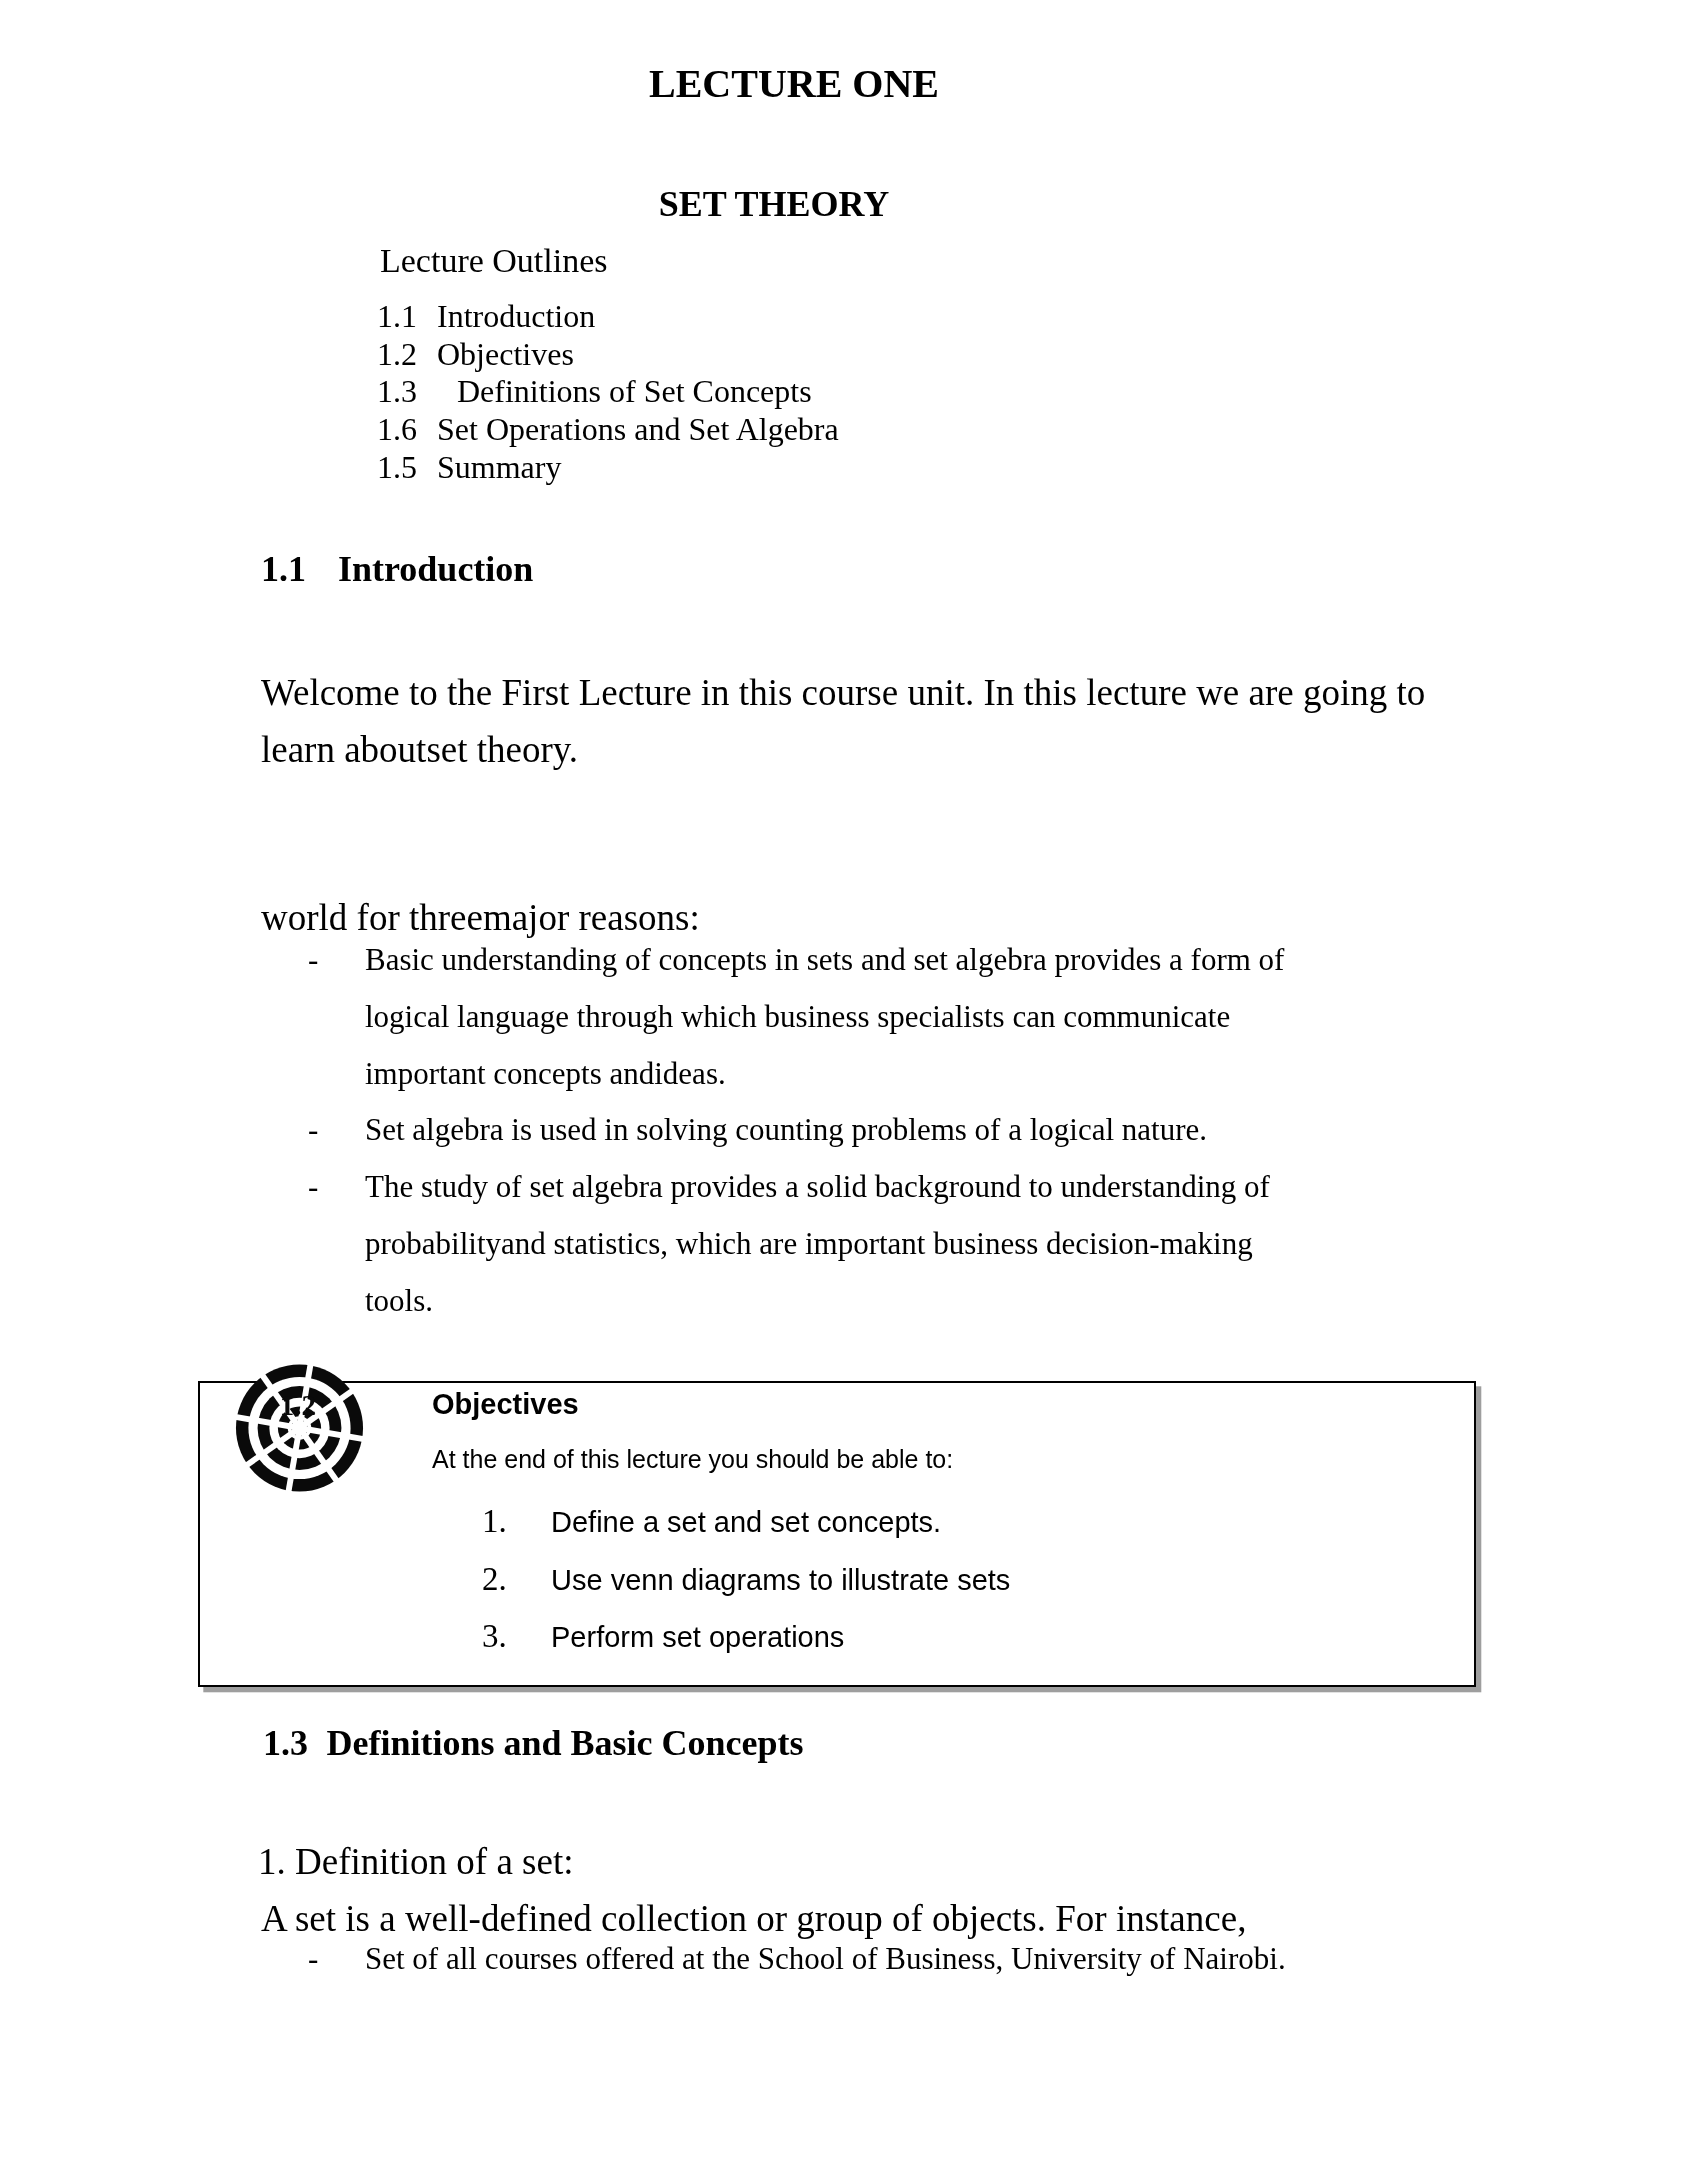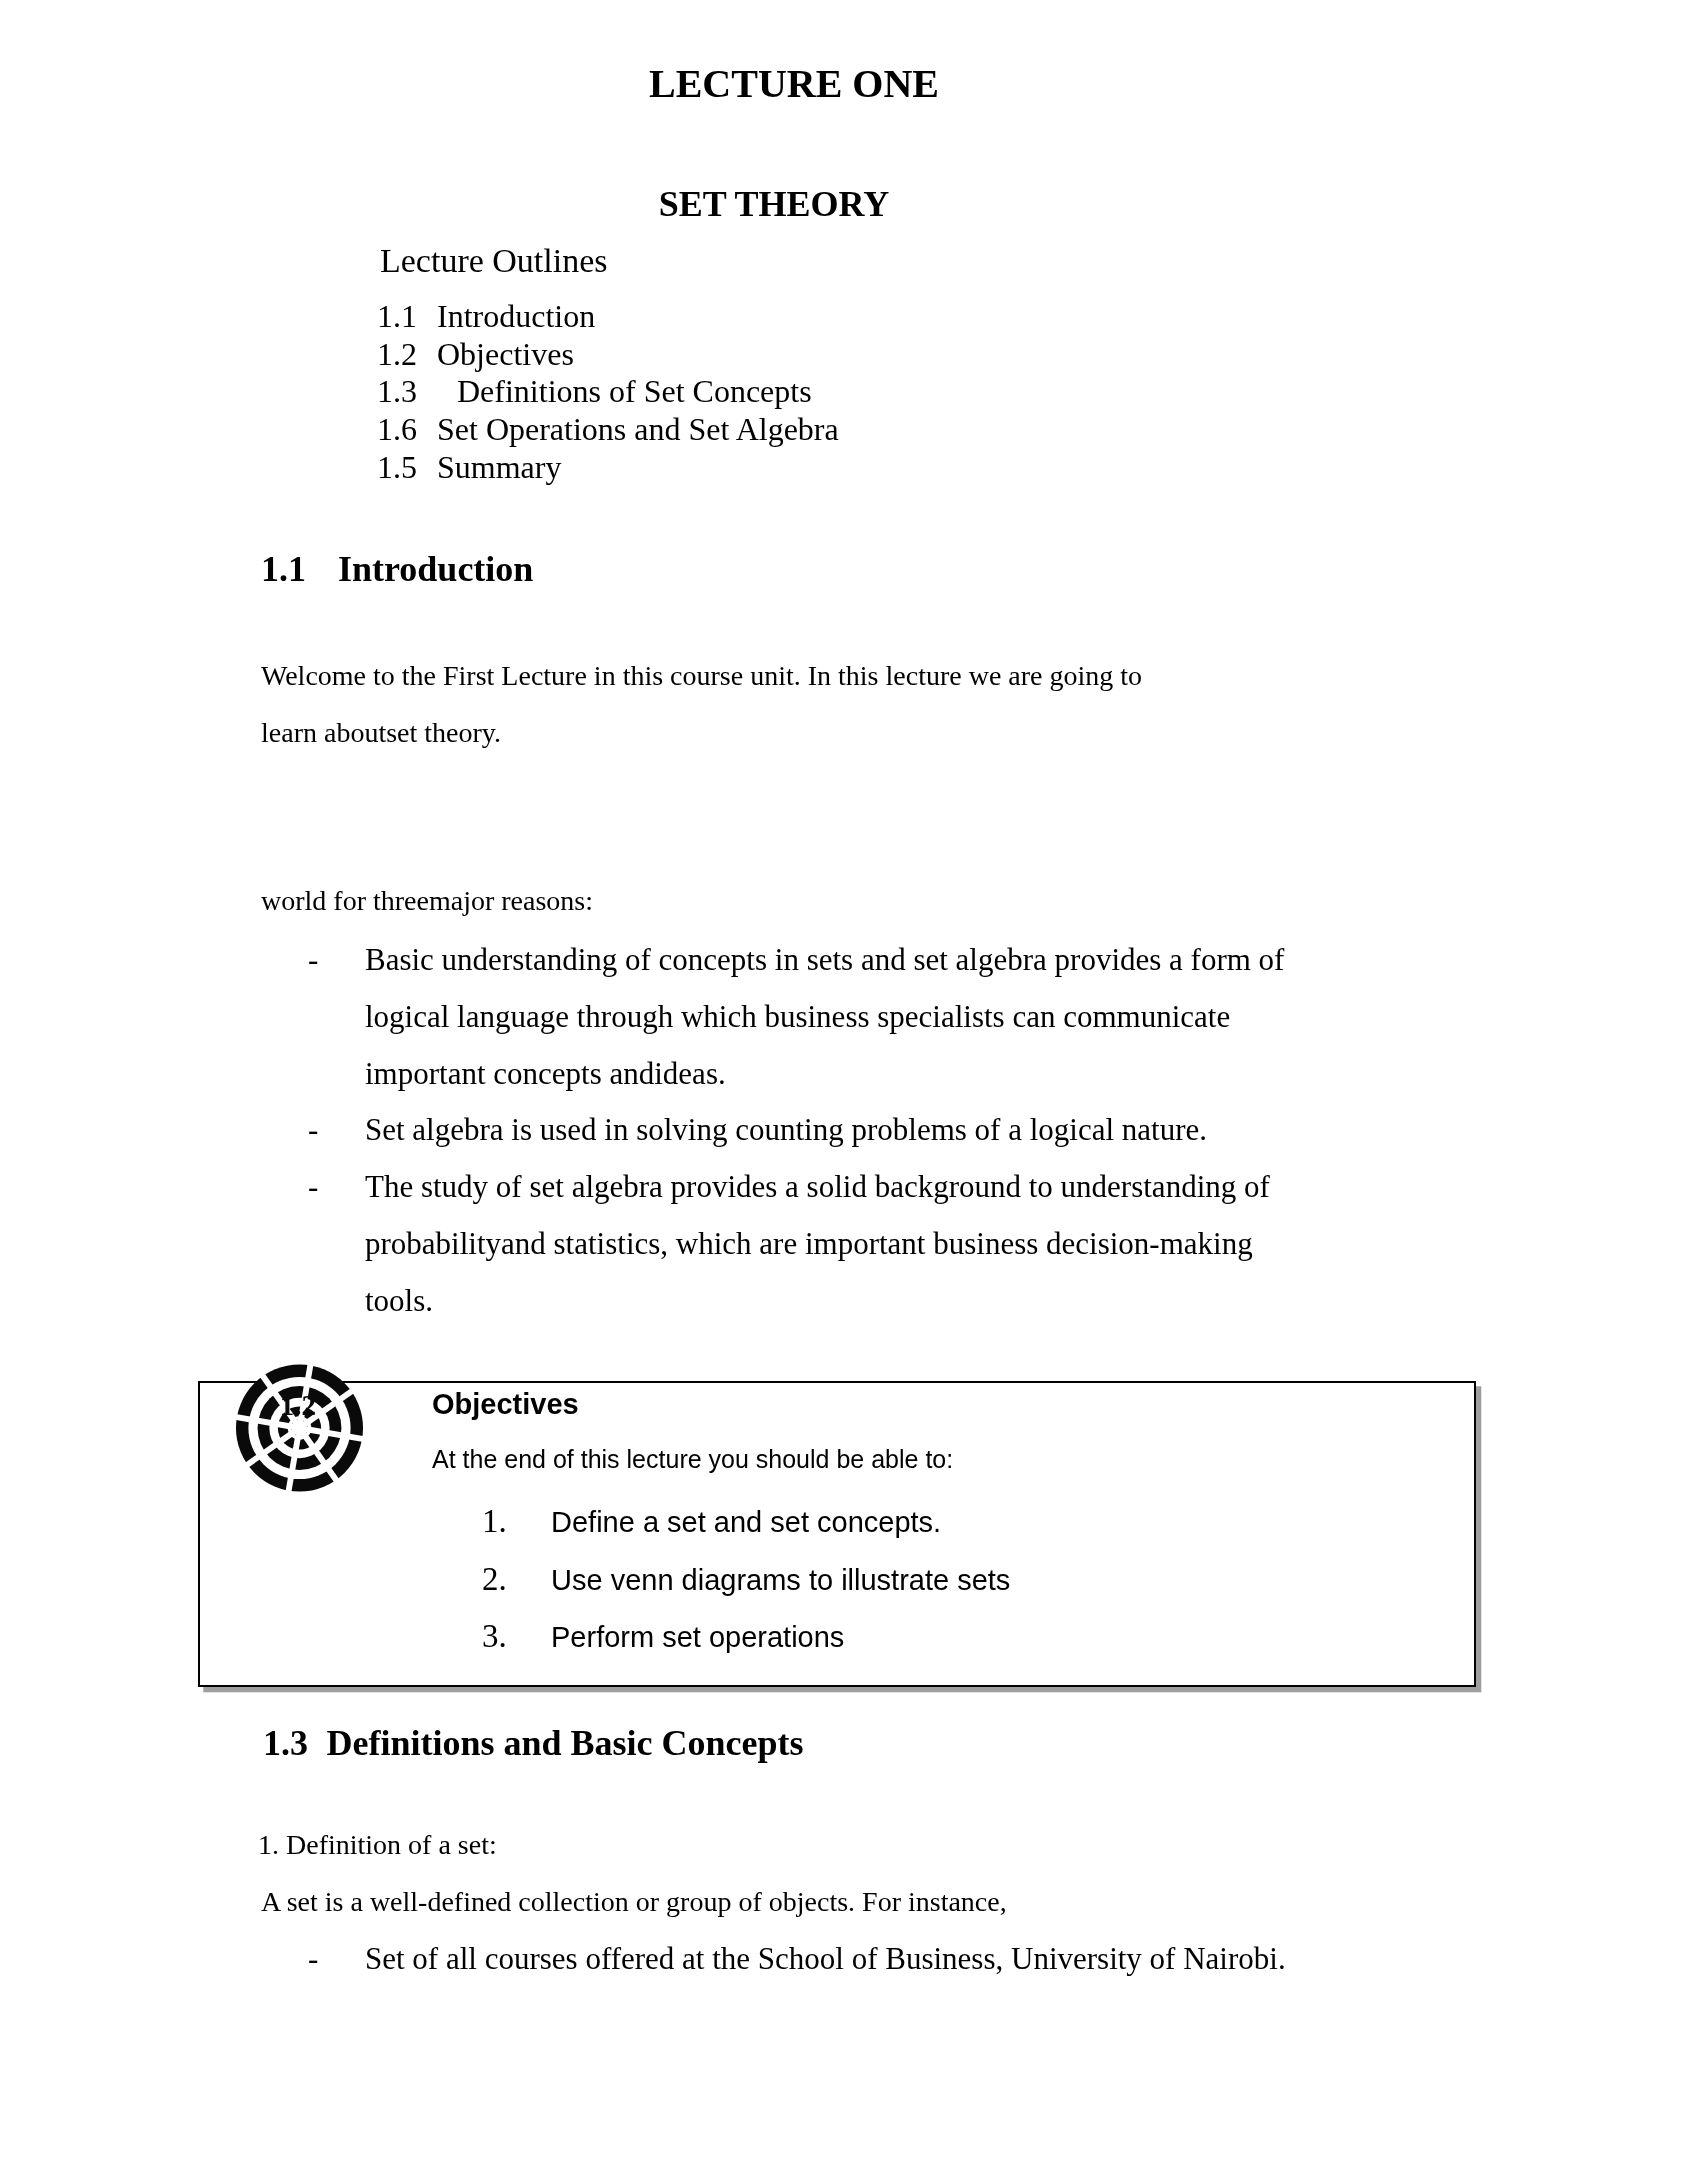--- a/index.html
+++ b/index.html
@@ -17,21 +17,21 @@
   .subtitle{top:184px;left:0;width:1548px;font-size:36px;font-weight:bold;}
   .outlines-heading{top:242px;left:380px;font-size:34px;font-weight:normal;}
   .outline-row{left:377px;font-size:32px;}
   .outline-num{display:inline-block;width:60px;}
   .o1{top:299px}.o2{top:337px}.o3{top:374px}.o4{top:412px}.o5{top:450px}
   .h2{font-size:36px;font-weight:bold;}
   .h2 .h2num{margin-right:32px;}
   .h2-intro{top:549px;left:261px;}
   .h2-defs{top:1723px;left:263px;}
   .h2-defs .h2num{margin-right:18.5px;}
-  .body-line{left:261px;font-size:28px;}
+  .body-line{left:261px;font-size:37px;margin-top:12px;}
   .w1{top:660px}.w2{top:717px}
   .i1{top:828px}.i2{top:885px}
   .dash{left:308px;font-size:31px;}
   .bl{left:365px;font-size:31px;}
   .r1{top:943px}.r2{top:1000px}.r3{top:1057px}
   .r4{top:1113px}
   .r5{top:1170px}.r6{top:1227px}.r7{top:1284px}
   .obj-box{
     left:198px;top:1381px;width:1274px;height:302px;
     border:2.6px solid #000;

